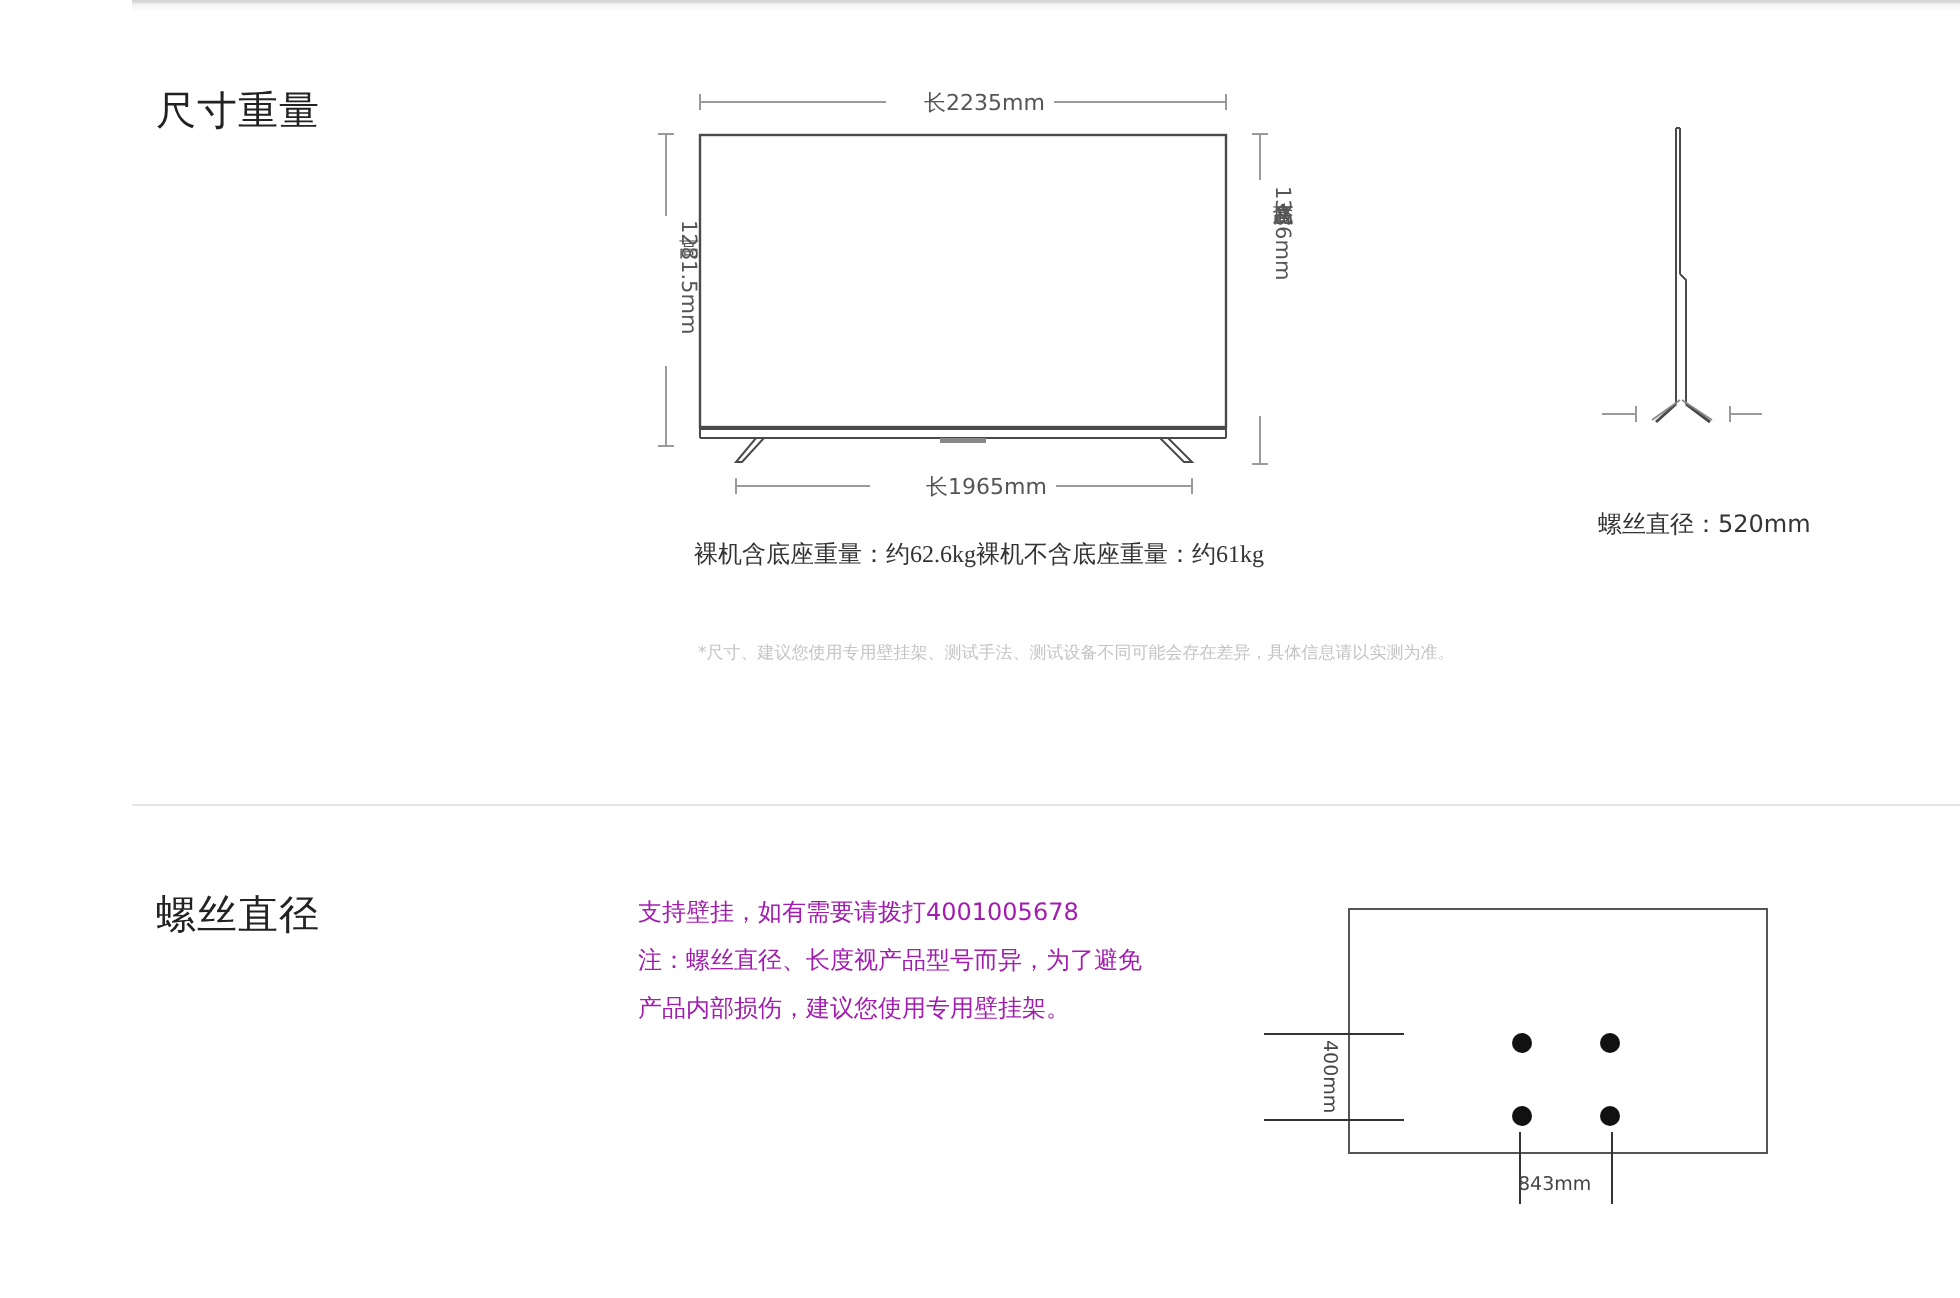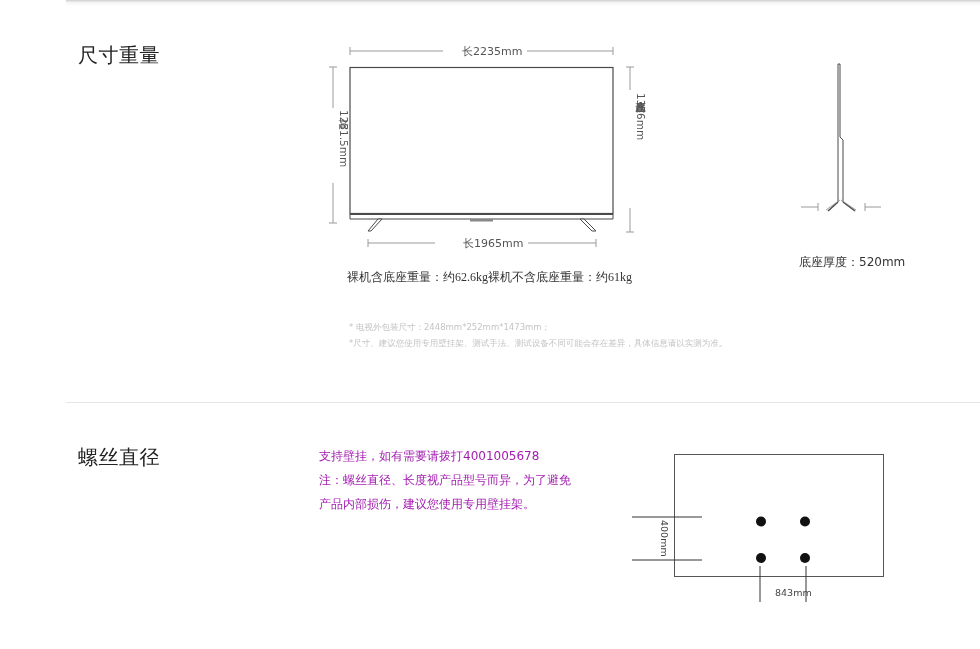--- a/index.html
+++ b/index.html
@@ -84,26 +84,25 @@
     <line x1="818" y1="203" x2="818" y2="211" stroke="#9a9a9a" stroke-width="1"></line>
     <line x1="865" y1="207" x2="881" y2="207" stroke="#9a9a9a" stroke-width="1"></line>
     <line x1="865" y1="203" x2="865" y2="211" stroke="#9a9a9a" stroke-width="1"></line>
   </g>
 </svg>
 
 <div class="abs dim-label" style="left:451px; top:44px;">长2235mm</div>
 <div class="abs vert-text" style="left:326px; top:110px;">高1281.5mm</div>
 <div class="abs vert-text" style="left:623px; top:93px;">含底座高1386mm</div>
 <div class="abs dim-label" style="left:452px; top:236px;">长1965mm</div>
-<div class="abs weight-text" style="left:788px; top:254px;">底座厚度：520mm</div>
+<div class="abs weight-text" style="left:788px; top:254px;">螺丝直径：520mm</div>
 
 <div class="abs weight-text" style="left:336px; top:269px;font-family:Liberation Serif, serif;">裸机含底座重量：约62.6kg裸机不含底座重量：约61kg</div>
 
 <div class="abs" style="left:338px; top:319px;">
-  <div class="note">* 电视外包装尺寸：2448mm*252mm*1473mm；</div>
   <div class="note">*尺寸、建议您使用专用壁挂架、测试手法、测试设备不同可能会存在差异，具体信息请以实测为准。</div>
 </div>
 
 <div class="divider"></div>
 
 <div class="abs section-title" style="left:67px; top:444px;">螺丝直径</div>
 
 <div class="abs" style="left:308px; top:444px;">
   <div class="wall-text" style="line-height:24px;">支持壁挂，如有需要请拨打4001005678</div>
   <div class="wall-text" style="line-height:24px;font-family:Liberation Serif, serif;">注：螺丝直径、长度视产品型号而异，为了避免</div>
@@ -119,13 +118,13 @@
   <circle cx="761" cy="521.5" r="5" fill="#111"></circle>
   <circle cx="805" cy="521.5" r="5" fill="#111"></circle>
   <circle cx="761" cy="558" r="5" fill="#111"></circle>
   <circle cx="805" cy="558" r="5" fill="#111"></circle>
 
   <line x1="760" y1="566" x2="760" y2="602" stroke="#333" stroke-width="1"></line>
   <line x1="806" y1="566" x2="806" y2="602" stroke="#333" stroke-width="1"></line>
 </svg>
 
 <div class="abs vert-text" style="left:648px; top:520px; font-size:9.5px; color:#444;">400mm</div>
-<div class="abs dim-label" style="left:764px; top:587px; font-size:9.5px; color:#444;">843mm</div>
+<div class="abs dim-label" style="left:748px; top:587px; font-size:9.5px; color:#444;">843mm</div>
 
 </body></html>

